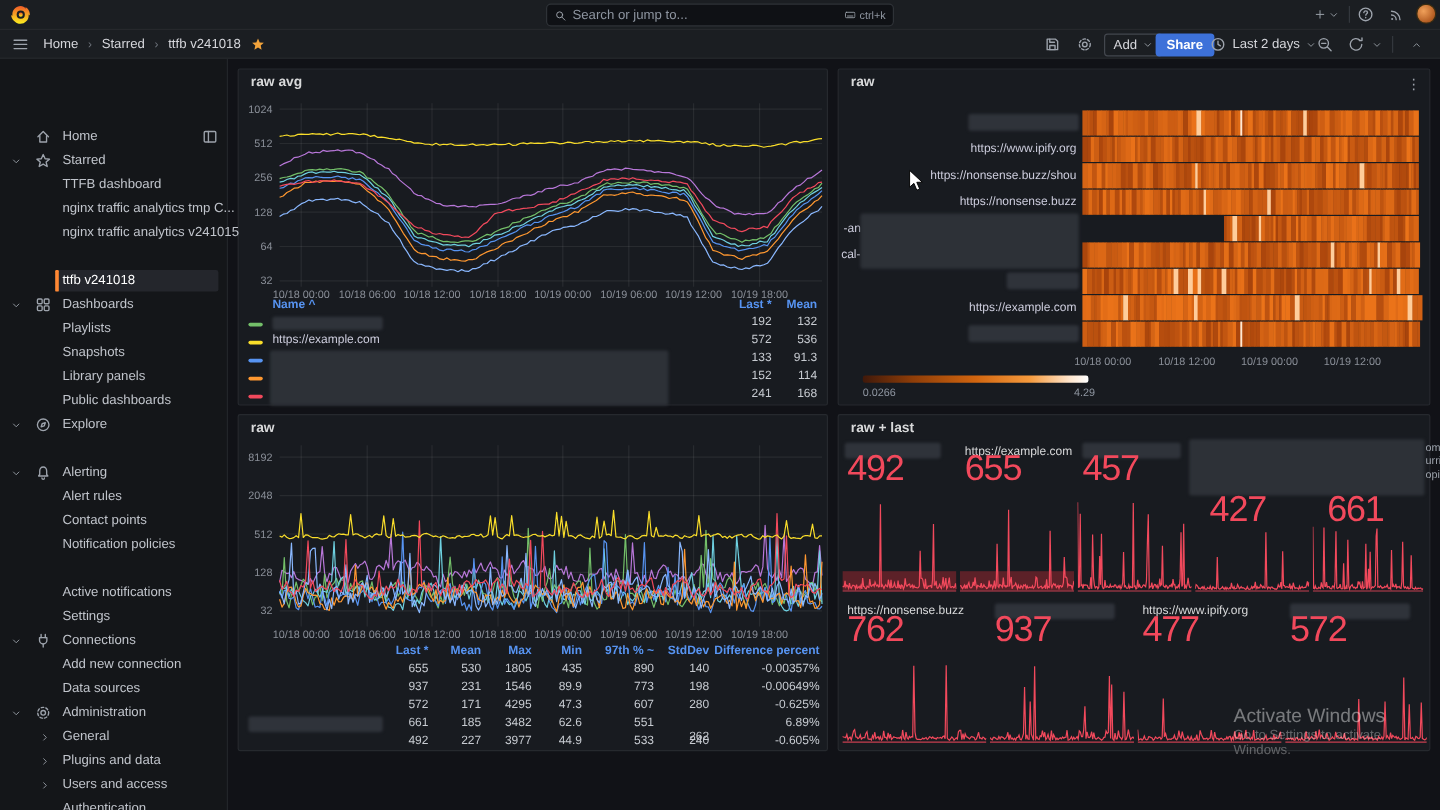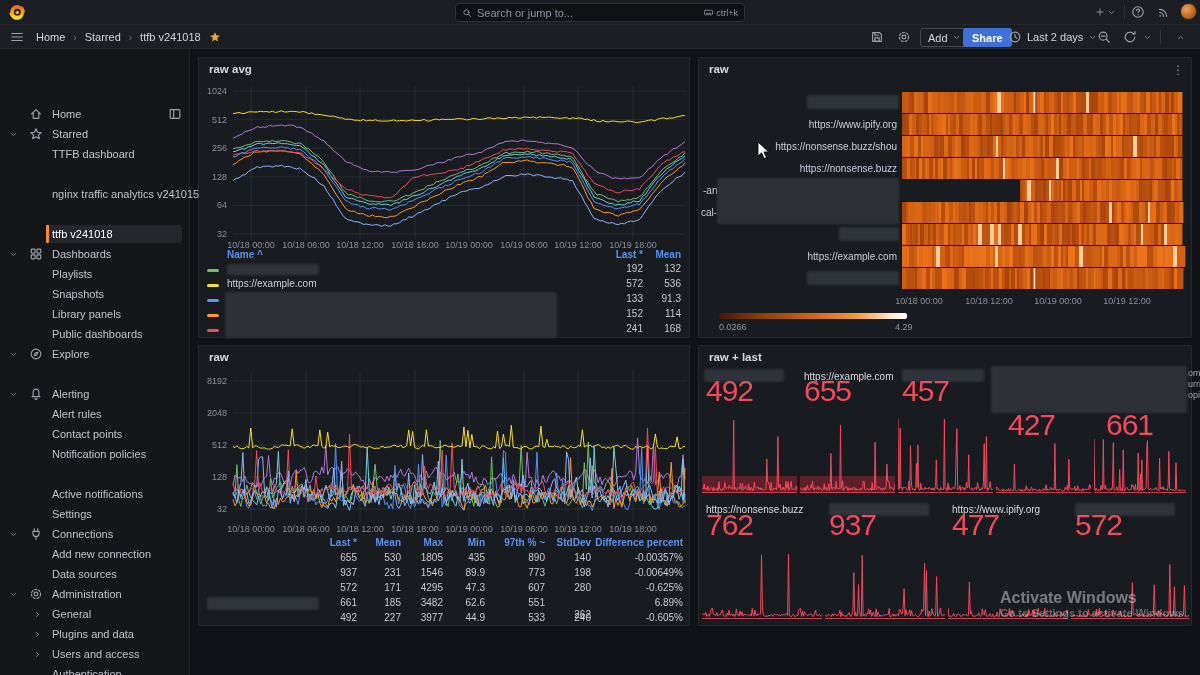--- a/index.html
+++ b/index.html
@@ -52,21 +52,21 @@
   .hm-prefix { position:absolute; font-size:10px; color:#ccccdc; }
   .scale-lbl { position:absolute; font-size:9px; color:#8e95a0; }
   #colorbar { position:absolute; left:20px; top:255px; width:188px; height:6px; border-radius:2px;
     background:linear-gradient(90deg,#40190a 0%,#8e3d08 22%,#d1650f 50%,#f59a3d 74%,#ffe7cf 92%,#ffffff 100%); }
 
   
   .stat-label { position:absolute; font-size:10px; color:#d8d9da; white-space:nowrap; }
   .stat-value { position:absolute; font-size:30px; font-weight:500; color:#f2495c; letter-spacing:-1px; }
   .side-trunc { position:absolute; font-size:9px; color:#9da3ac; line-height:11px; }
 
-  #watermark { left:1000px; top:589px; z-index:40; pointer-events:none;font-weight:bold; }
+  #watermark { left:1028px; top:589px; z-index:40; pointer-events:none; }
   #watermark .w1 { font-size:16px; color:rgba(255,255,255,0.42); }
   #watermark .w2 { font-size:11px; color:rgba(255,255,255,0.32); }
   #cursor { left:757px; top:141px; z-index:50; pointer-events:none; }
 </style>
 </head>
 <body>
 
 <div class="abs" id="topbar">
   <svg class="abs" style="left:9px;top:4px" width="17" height="17" viewBox="0 0 17 17">
     <defs>
@@ -216,20 +216,23 @@
     <svg class="ic xs chev" viewBox="0 0 16 16">
         <path d="M4 6 L8 10 L12 6"></path>
       </svg>
     <svg class="ic micon" viewBox="0 0 16 16">
         <path d="M8 2 L9.8 6 L14 6.4 L10.8 9.2 L11.8 13.4 L8 11.2 L4.2 13.4 L5.2 9.2 L2 6.4 L6.2 6 Z"></path>
       </svg>
     <span class="lbl">Starred</span>
   </div>
   <div class="sb-item" style="top:95px">
       <span class="lbl">TTFB dashboard</span>
+    </div>
+  <div class="sb-item" style="top:115px">
+      <span class="lbl">nginx traffic analytics tmp C...</span>
     </div>
   <div class="sb-item" style="top:135px">
       <span class="lbl">nginx traffic analytics v241015</span>
     </div>
   <div class="sb-item active" style="top:175px">
     <span class="sb-active-bg"></span>
     <span class="sb-active-bar"></span>
     <span class="lbl">ttfb v241018</span>
   </div>
 

